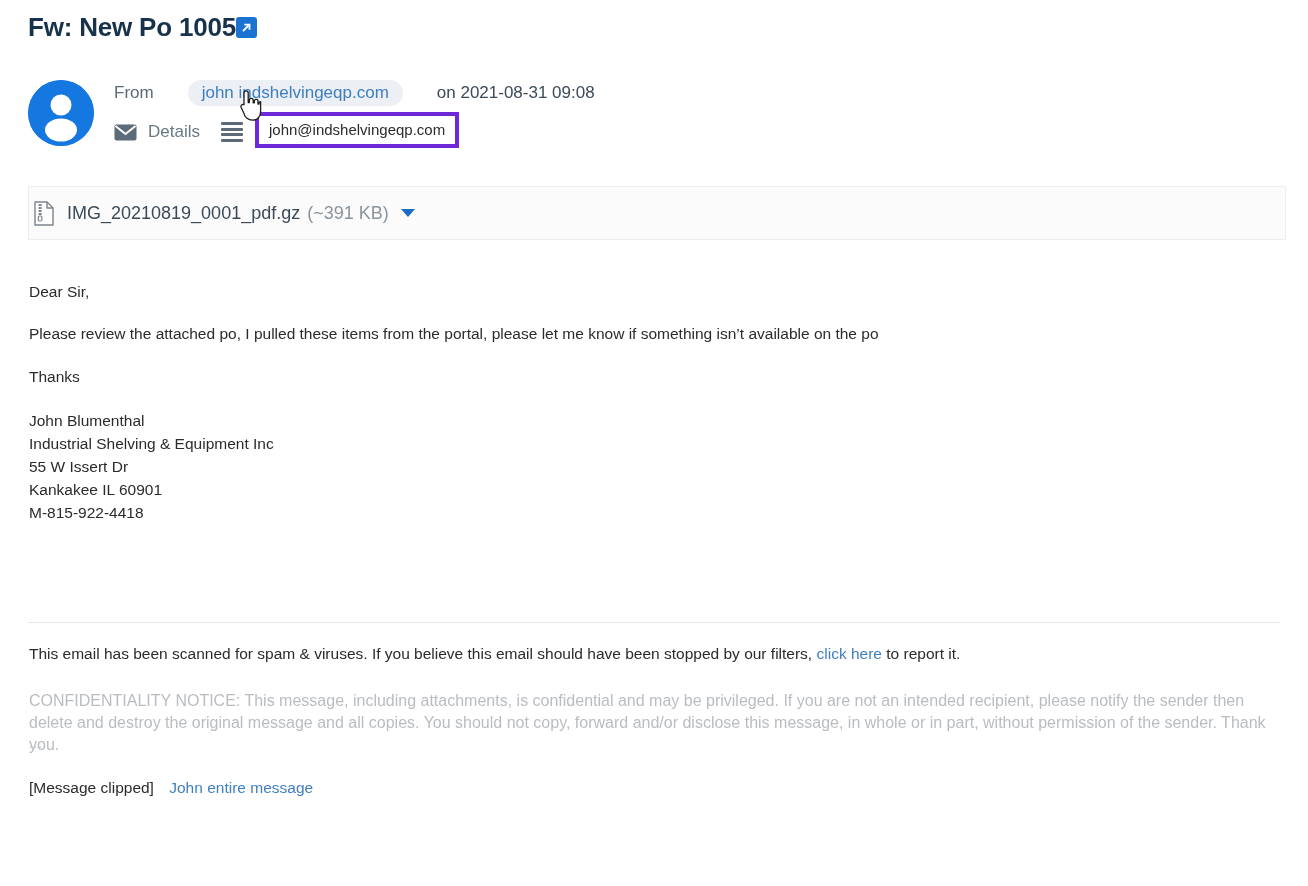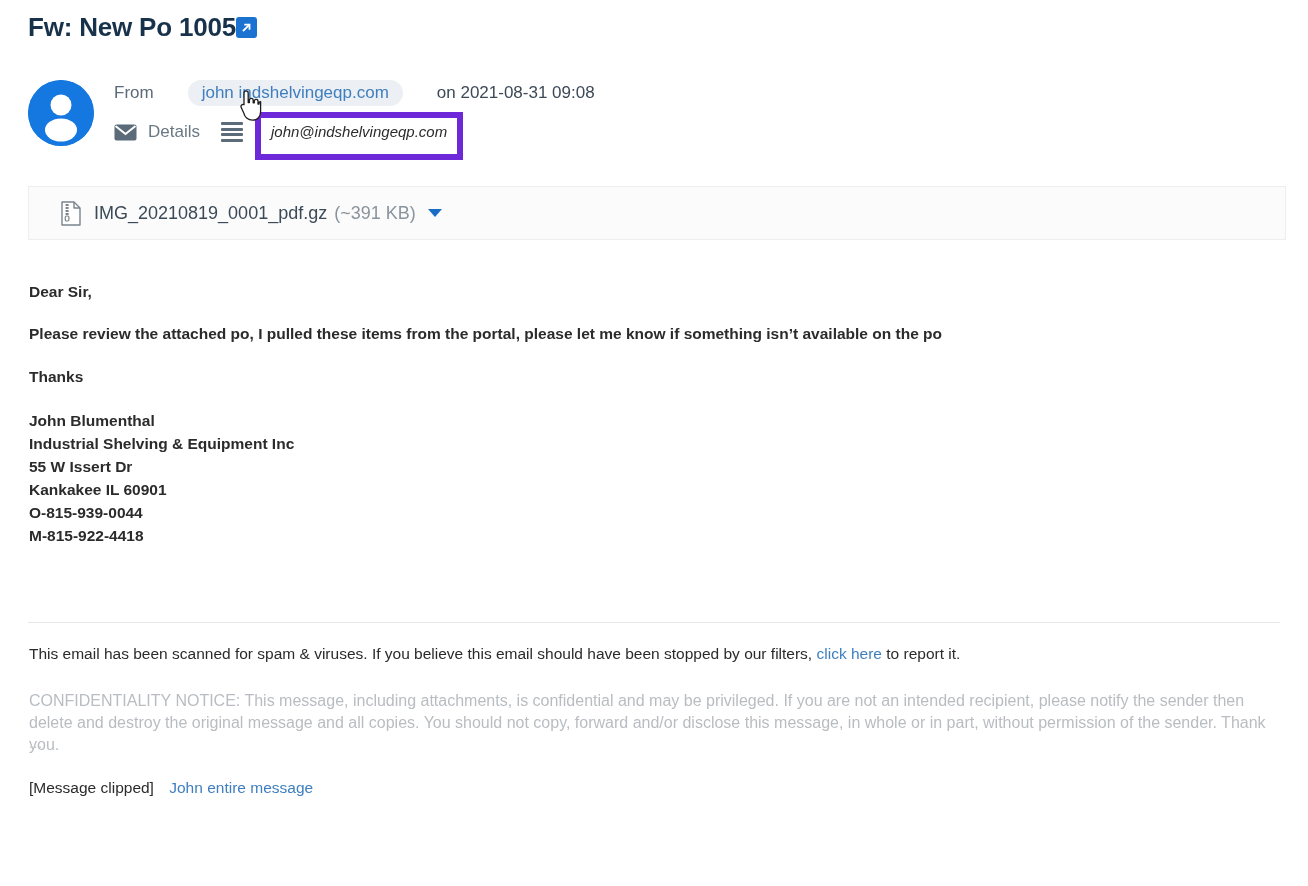--- a/index.html
+++ b/index.html
@@ -120,27 +120,26 @@
     background: #5b6b79;
     border-radius: 1px;
   }
 
   
   .tooltip {
     position: absolute;
     left: 255px;
     top: 112px;
     background: #ffffff;
-    border: 6px solid #6d28d9;
-    padding: 5px 10px 14px 10px;
+    border: 4px solid #6d28d9;
+    padding: 5px 10px 6px 10px;
     font-size: 15px;
     color: #2b2b2b;
     white-space: nowrap;
     z-index: 30;
-    font-style: italic;
   }
 
   
   .cursor {
     position: absolute;
     left: 236px;
     top: 90px;
     width: 26px;
     height: 32px;
     z-index: 40;
@@ -152,21 +151,21 @@
     position: absolute;
     left: 28px;
     top: 186px;
     width: 1258px;
     height: 54px;
     background: #fbfbfc;
     border: 1px solid #eceef0;
     box-sizing: border-box;
     display: flex;
     align-items: center;
-    padding-left: 32px;
+    padding-left: 5px;
   }
   .file-icon {
     width: 20px;
     height: 25px;
     flex: none;
     display: block;
   }
   .attachment-name {
     font-size: 18px;
     color: #3c4a57;
@@ -188,21 +187,20 @@
     border-top: 8px solid #1a6dc4;
     flex: none;
   }
 
   
   .body {
     position: absolute;
     left: 29px;
     top: 282px;
     width: 1250px;
-    font-weight: bold;
   }
   .body p {
     margin: 0 0 23px 0;
     font-size: 15.5px;
     color: #2b2b2b;
     line-height: 1.25;
   }
   .sig {
     margin: 0;
   }
@@ -333,21 +331,20 @@
 
 <div class="body">
   <p>Dear Sir,</p>
   <p>Please review the attached po, I pulled these items from the portal, please let me know if something isn’t available on the po</p>
   <p>Thanks</p>
   <div class="sig">
     <div>John Blumenthal</div>
     <div>Industrial Shelving &amp; Equipment Inc</div>
     <div>55 W Issert Dr</div>
     <div>Kankakee IL 60901</div>
-    <div>O-815-939-0044</div>
     <div>M-815-922-4418</div>
   </div>
 </div>
 
 <div class="divider"></div>
 
 <div class="spam-line">
   <span>This email has been scanned for spam &amp; viruses. If you believe this email should have been stopped by our filters,</span>
   <a class="link" href="#">click here</a>
   <span>to report it.</span>

